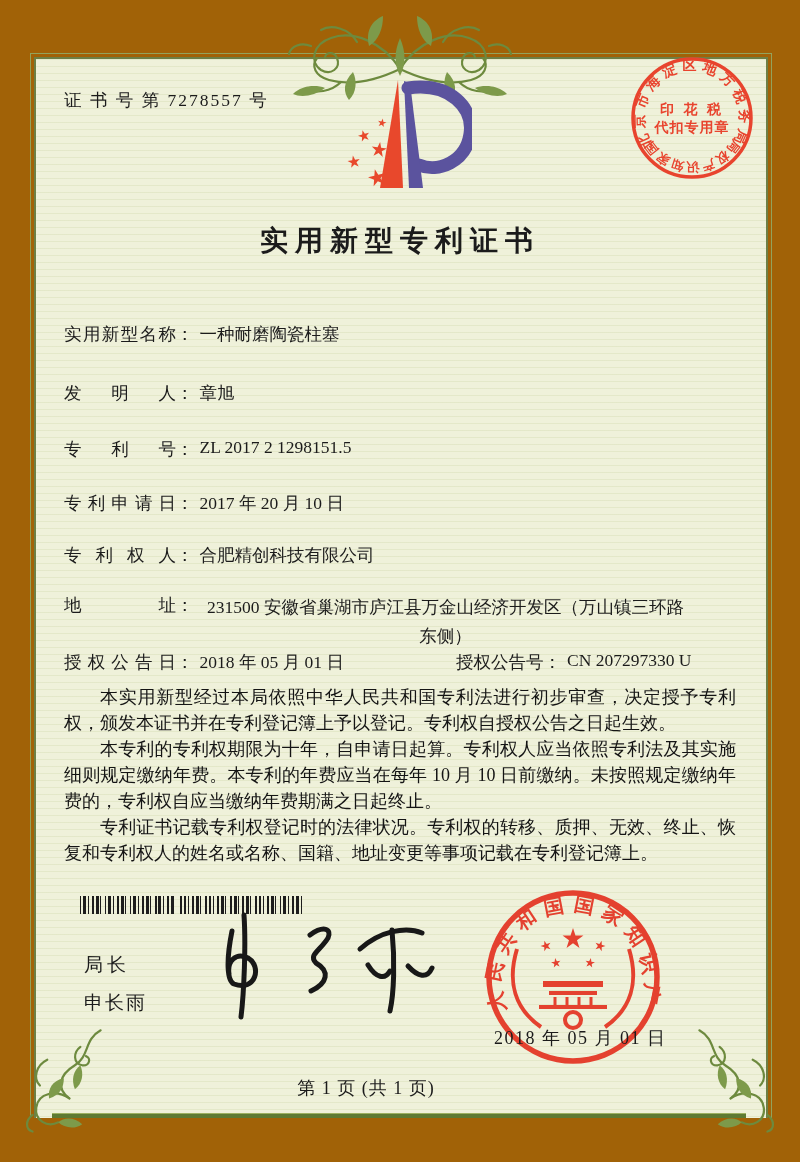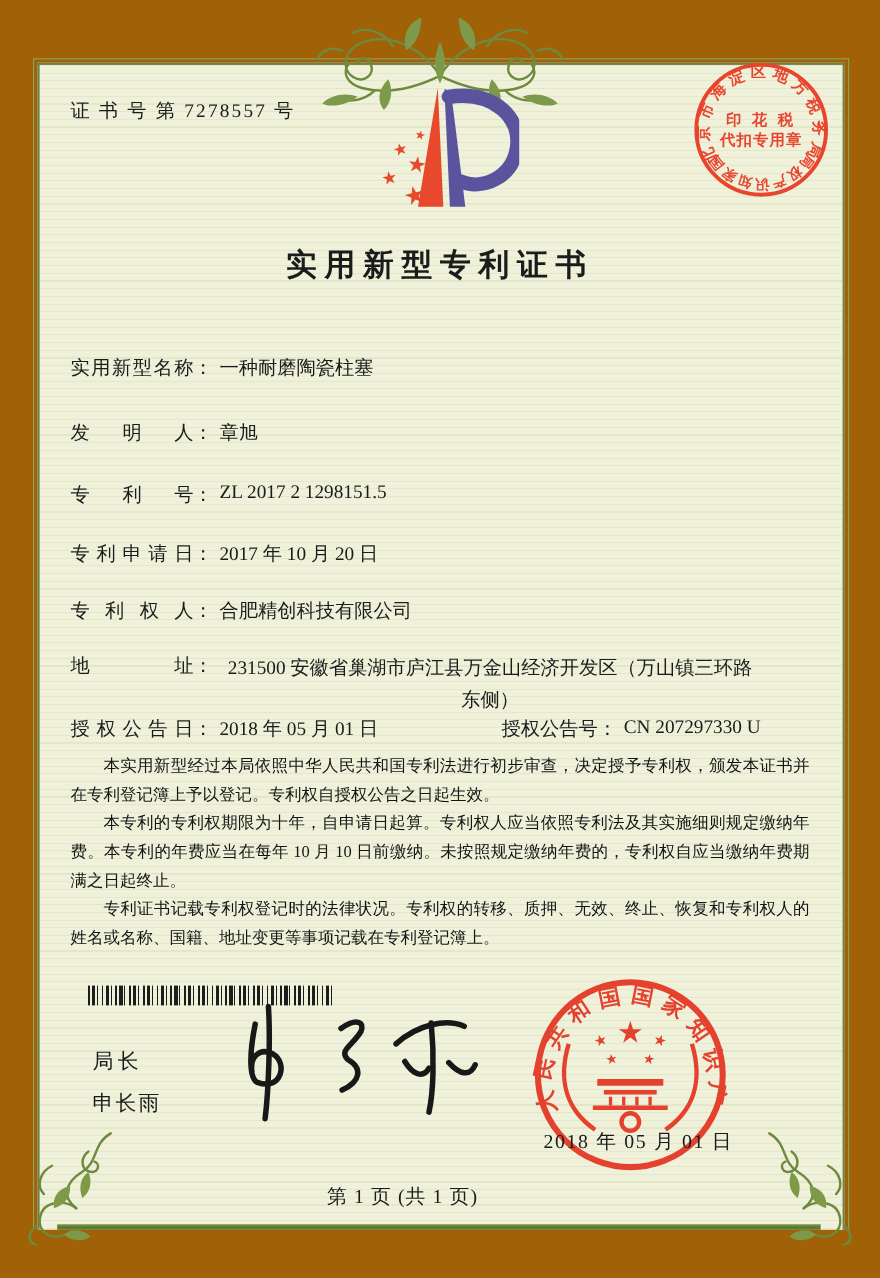--- a/index.html
+++ b/index.html
@@ -37,21 +37,21 @@
   .frow { left:64px; font-size:17.5px; white-space:nowrap; }
   .flabel {
     display:inline-block; width:112px; text-align:justify; text-align-last:justify;
     vertical-align:top;
   }
   .fcolon { vertical-align:top; }
   .fval { margin-left:6px; vertical-align:top;text-align:center; }
   .frow-addr .fval { display:inline-block; width:492px; white-space:normal; line-height:29px; }
   .grant-group { position:absolute; left:392px; top:0; }
   .body-text {
-    left:64px; top:684px; width:672px; font-size:15px; line-height:26px;
+    left:64px; top:684px; width:672px; font-size:18px; line-height:26px;
     text-align:justify; color:#141414;
   }
   .body-text p { text-indent:2em; margin:0; }
   .barcode {
     left:80px; top:896px; width:224px; height:18px; z-index:4;
     background:repeating-linear-gradient(90deg,
       #1d1d1d 0 1.5px, transparent 1.5px 3.5px,
       #1d1d1d 3.5px 6.5px, transparent 6.5px 8px,
       #1d1d1d 8px 9px, transparent 9px 12.5px);
   }
@@ -155,21 +155,21 @@
   <div class="abs frow" style="top:322px">
     <span class="flabel">实用新型名称</span><span class="fcolon">：</span><span class="fval">一种耐磨陶瓷柱塞</span>
   </div>
   <div class="abs frow" style="top:381px">
     <span class="flabel">发明人</span><span class="fcolon">：</span><span class="fval">章旭</span>
   </div>
   <div class="abs frow" style="top:437px">
     <span class="flabel">专利号</span><span class="fcolon">：</span><span class="fval">ZL 2017 2 1298151.5</span>
   </div>
   <div class="abs frow" style="top:491px">
-    <span class="flabel">专利申请日</span><span class="fcolon">：</span><span class="fval">2017 年 10 月 20 日</span>
+    <span class="flabel">专利申请日</span><span class="fcolon">：</span><span class="fval">2017 年 20 月 10 日</span>
   </div>
   <div class="abs frow" style="top:543px">
     <span class="flabel">专利权人</span><span class="fcolon">：</span><span class="fval">合肥精创科技有限公司</span>
   </div>
   <div class="abs frow frow-addr" style="top:593px">
     <span class="flabel">地址</span><span class="fcolon">：</span><span class="fval">231500 安徽省巢湖市庐江县万金山经济开发区（万山镇三环路东侧）</span>
   </div>
   <div class="abs frow" style="top:650px; width:672px">
     <span class="flabel">授权公告日</span><span class="fcolon">：</span><span class="fval">2018 年 05 月 01 日</span>
     <span class="grant-group">

